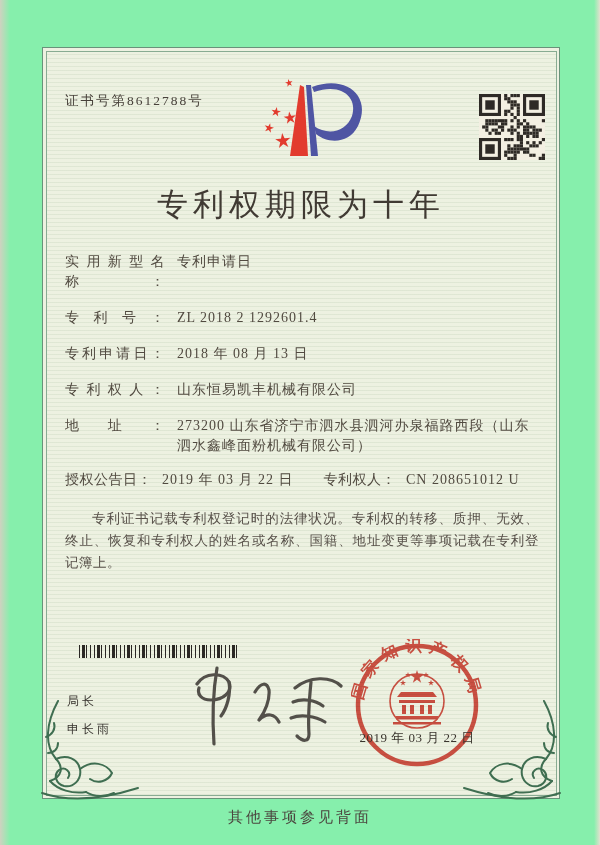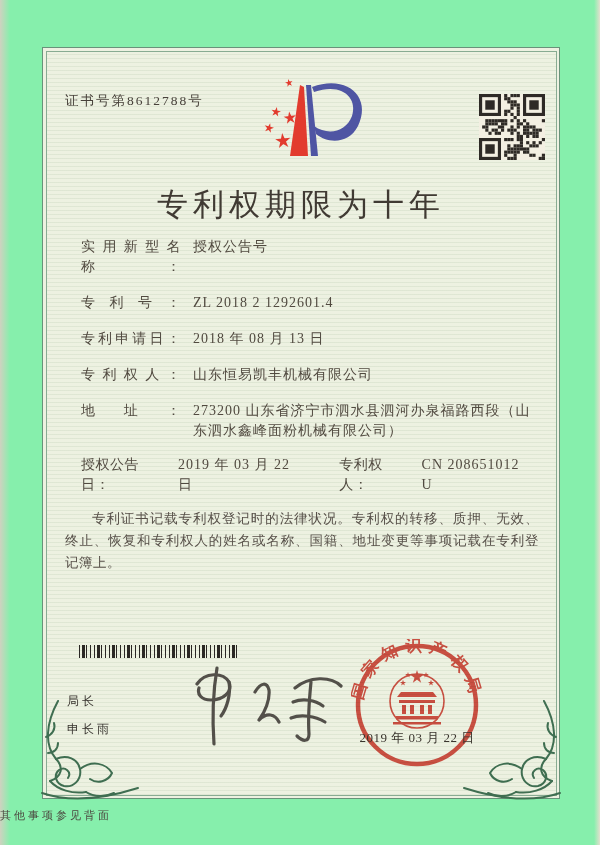--- a/index.html
+++ b/index.html
@@ -11,43 +11,43 @@
     background:linear-gradient(270deg,#e3e0cf,rgba(249,245,232,0));}
   .frame{position:absolute;left:42px;top:47px;width:518px;height:752px;
     border:1.5px solid #69927a;background:#edf1e1;box-sizing:border-box;}
   .frame-inner{position:absolute;inset:2.5px;border:1px solid #88ab92;
     background:repeating-linear-gradient(0deg,rgba(128,160,122,0.13) 0px,rgba(128,160,122,0.13) 1px,rgba(0,0,0,0) 1px,rgba(0,0,0,0) 4px);}
   .cert-no{position:absolute;left:22px;top:44px;font-size:13.5px;letter-spacing:2px;color:#47413a;}
   .logo{position:absolute;left:213px;top:24px;width:120px;height:112px;}
   .qr{position:absolute;left:436px;top:46px;width:66px;height:66px;}
   .title{position:absolute;left:0;top:136px;width:100%;text-align:center;
     font-size:31px;letter-spacing:5px;color:#403a33;font-weight:500;}
-  .fields{position:absolute;left:22px;top:189px;right:24px;font-size:14px;color:#514a40;margin-left:16px;}
+  .fields{position:absolute;left:22px;top:204px;right:24px;font-size:14px;color:#514a40;}
   .frow{display:flex;align-items:flex-start;margin-bottom:16px;line-height:20px;}
   .flabel{display:inline-block;width:100px;flex:0 0 100px;text-align:justify;text-align-last:justify;letter-spacing:0.5px;}
   .fvalue{flex:1;padding-left:12px;letter-spacing:1px;}
   .grant-row{display:flex;line-height:20px;margin-top:-2px;}
   .grant-row .glabel{letter-spacing:0.5px;}
   .grant-row .gvalue{padding-left:10px;letter-spacing:1px;}
   .grant-gap{width:30px;}
   .paras{position:absolute;left:22px;top:460px;right:20px;font-size:13.5px;line-height:22px;
     color:#575049;text-align:justify;letter-spacing:0.5px;}
   .paras p{margin:0;text-indent:2em;}
   .barcode{position:absolute;left:36px;top:597px;width:158px;height:13px;
     background:repeating-linear-gradient(90deg,#2a2724 0px,#2a2724 1.5px,rgba(0,0,0,0) 1.5px,rgba(0,0,0,0) 3px,#2a2724 3px,#2a2724 6px,rgba(0,0,0,0) 6px,rgba(0,0,0,0) 7px,#2a2724 7px,#2a2724 8px,rgba(0,0,0,0) 8px,rgba(0,0,0,0) 11px,#2a2724 11px,#2a2724 12.5px,rgba(0,0,0,0) 12.5px,rgba(0,0,0,0) 15px);}
   .director{position:absolute;left:24px;top:645px;font-size:12px;color:#37332e;letter-spacing:3px;}
   .director div{margin-bottom:11px;}
   .signature{position:absolute;left:140px;top:610px;width:170px;height:100px;opacity:.9;}
   .seal{position:absolute;left:308px;top:591px;width:132px;height:132px;mix-blend-mode:multiply;opacity:.93;}
   .seal-date{position:absolute;left:310px;top:681px;width:128px;text-align:center;
     font-size:13px;color:#3a352e;letter-spacing:0.5px;z-index:3;}
   .page-info{position:absolute;left:0;top:727px;width:100%;text-align:center;
     font-size:12px;color:#45403a;letter-spacing:1px;}
-  .back-note{position:absolute;left:0;top:808px;width:100%;
-    font-size:11px;color:#4b463f;letter-spacing:3px;}
+  .back-note{position:absolute;left:0;top:808px;width:100%;text-align:center;
+    font-size:15px;color:#4b463f;letter-spacing:3px;}
   .orn{position:absolute;width:108px;height:108px;}
   .orn-bl{left:-7px;bottom:-7px;}
   .orn-br{right:-7px;bottom:-7px;transform:scaleX(-1);}
 </style>
 </head>
 <body>
 
 <div class="page">
   <div class="edge-left"></div>
   <div class="edge-right"></div>
@@ -227,21 +227,21 @@
         <rect x="11" y="20" width="1" height="1" fill="#2e2a26"></rect>
         <rect x="19" y="20" width="1" height="1" fill="#2e2a26"></rect>
         <rect x="20" y="20" width="1" height="1" fill="#2e2a26"></rect>
       </svg>
 
     <div class="title">专利权期限为十年</div>
 
     <div class="fields">
       <div class="frow">
         <span class="flabel">实用新型名称：</span>
-        <span class="fvalue">授权公告号</span>
+        <span class="fvalue">专利申请日</span>
       </div>
       <div class="frow">
         <span class="flabel">专利号：</span>
         <span class="fvalue">ZL 2018 2 1292601.4</span>
       </div>
       <div class="frow">
         <span class="flabel">专利申请日：</span>
         <span class="fvalue">2018 年 08 月 13 日</span>
       </div>
       <div class="frow">

